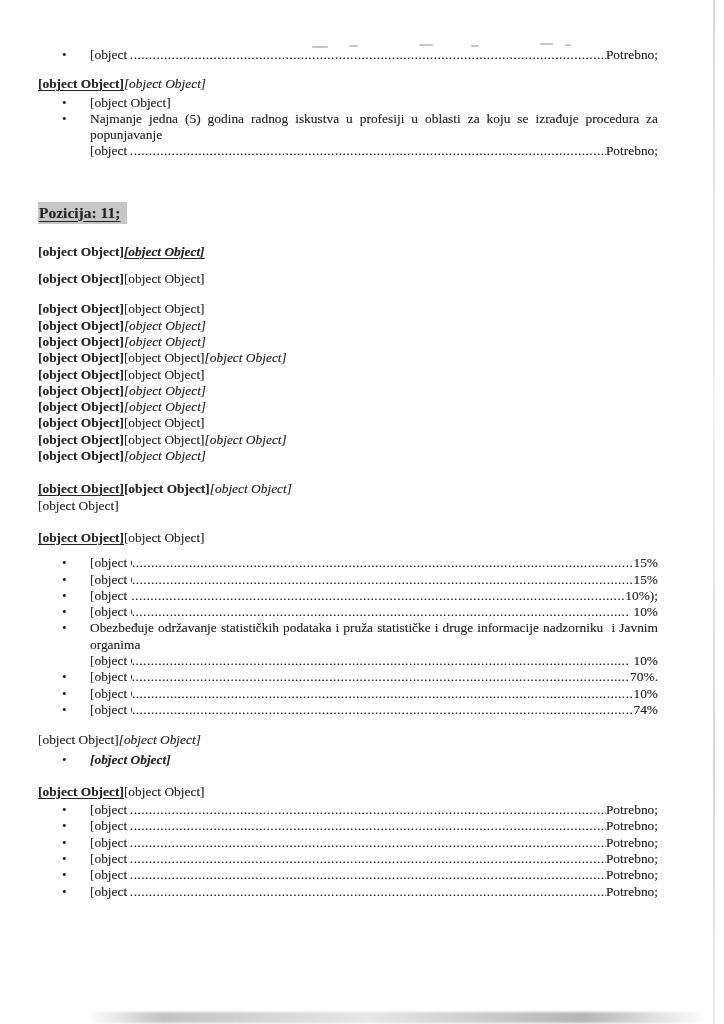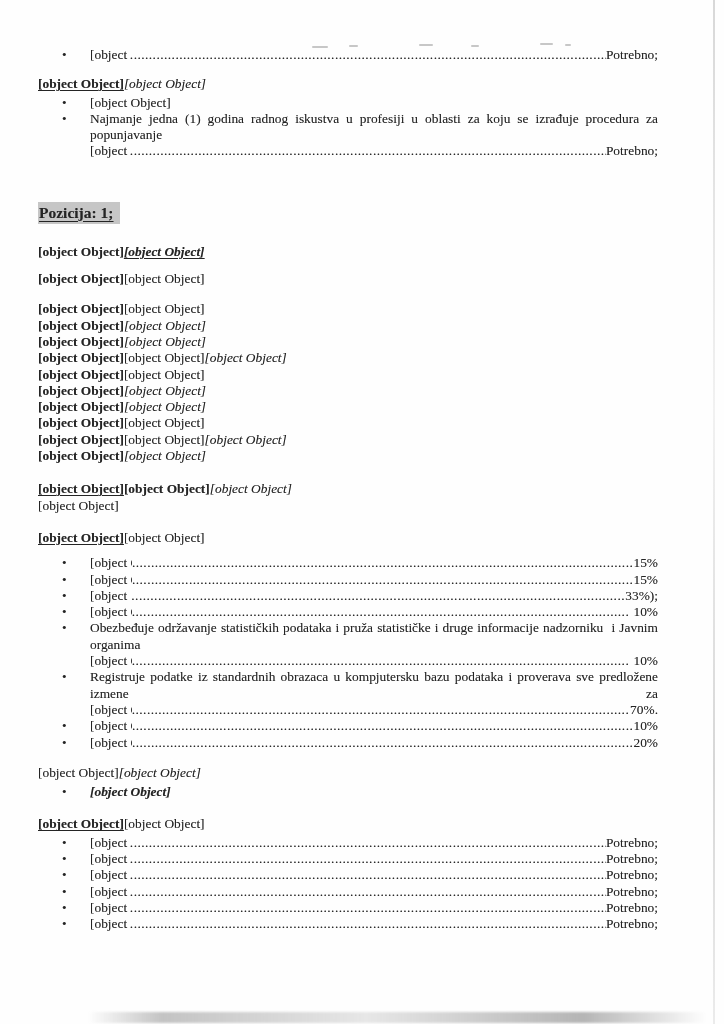--- a/index.html
+++ b/index.html
@@ -58,29 +58,29 @@
         </div>
       </div>
       <div class="line" style="margin-top: 13px;"><span class="b u">[object Object]</span><span class="i ">[object Object]</span></div>
       <div class="bi" style="margin-top: 2px;">
         <span class="bm">•</span>
         <div class="bb wrapb"><span class="">[object Object]</span></div>
       </div>
       <div class="bi">
         <span class="bm">•</span>
         <div class="bb">
-          <div class="just-line">Najmanje jedna (1) godina radnog iskustva u profesiji u oblasti za koju se izrađuje procedura za popunjavanje</div>
-          <div class="row">
-            <span class="tx"><span class="">[object Object]</span></span>
-            <span class="ld"></span>
-            <span class="vl">Potrebno;</span>
-          </div>
-        </div>
-      </div>
-      <div class="hl-wrap" style="margin-top: 42px;"><span class="hl" style="background-color: rgb(198, 198, 198);">Pozicija: 1;</span></div>
+          <div class="just-line">Najmanje jedna (5) godina radnog iskustva u profesiji u oblasti za koju se izrađuje procedura za popunjavanje</div>
+          <div class="row">
+            <span class="tx"><span class="">[object Object]</span></span>
+            <span class="ld"></span>
+            <span class="vl">Potrebno;</span>
+          </div>
+        </div>
+      </div>
+      <div class="hl-wrap" style="margin-top: 42px;"><span class="hl" style="background-color: rgb(198, 198, 198);">Pozicija: 11;</span></div>
       <div class="line" style="margin-top: 20px;"><span class="b ">[object Object]</span><span class="b i u">[object Object]</span></div>
       <div class="line" style="margin-top: 11px;"><span class="b ">[object Object]</span><span class="">[object Object]</span></div>
       <div class="line" style="margin-top: 14px;"><span class="b ">[object Object]</span><span class="">[object Object]</span></div>
       <div class="line"><span class="b ">[object Object]</span><span class="i ">[object Object]</span></div>
       <div class="line"><span class="b ">[object Object]</span><span class="i ">[object Object]</span></div>
       <div class="line"><span class="b ">[object Object]</span><span class="">[object Object]</span><span class="i ">[object Object]</span></div>
       <div class="line"><span class="b ">[object Object]</span><span class="">[object Object]</span></div>
       <div class="line"><span class="b ">[object Object]</span><span class="i ">[object Object]</span></div>
       <div class="line"><span class="b ">[object Object]</span><span class="i ">[object Object]</span></div>
       <div class="line"><span class="b ">[object Object]</span><span class="">[object Object]</span></div>
@@ -108,21 +108,21 @@
             <span class="vl">15%</span>
           </div>
         </div>
       </div>
       <div class="bi">
         <span class="bm">•</span>
         <div class="bb">
           <div class="row">
             <span class="tx"><span class="">[object Object]</span></span>
             <span class="ld"></span>
-            <span class="vl">33%);</span>
+            <span class="vl">10%);</span>
           </div>
         </div>
       </div>
       <div class="bi">
         <span class="bm">•</span>
         <div class="bb">
           <div class="row">
             <span class="tx"><span class="">[object Object]</span></span>
             <span class="ld"></span>
             <span class="vl"> 10%</span>
@@ -136,21 +136,20 @@
           <div class="row">
             <span class="tx"><span class="">[object Object]</span></span>
             <span class="ld"></span>
             <span class="vl"> 10%</span>
           </div>
         </div>
       </div>
       <div class="bi">
         <span class="bm">•</span>
         <div class="bb">
-          <div class="just-line">Registruje podatke iz standardnih obrazaca u kompjutersku bazu podataka i proverava sve predložene izmene za</div>
           <div class="row">
             <span class="tx"><span class="">[object Object]</span></span>
             <span class="ld"></span>
             <span class="vl">70%.</span>
           </div>
         </div>
       </div>
       <div class="bi">
         <span class="bm">•</span>
         <div class="bb">
@@ -160,21 +159,21 @@
             <span class="vl">10%</span>
           </div>
         </div>
       </div>
       <div class="bi">
         <span class="bm">•</span>
         <div class="bb">
           <div class="row">
             <span class="tx"><span class="">[object Object]</span></span>
             <span class="ld"></span>
-            <span class="vl">20%</span>
+            <span class="vl">74%</span>
           </div>
         </div>
       </div>
       <div class="line" style="margin-top: 14px;"><span class="">[object Object]</span><span class="i ">[object Object]</span></div>
       <div class="bi" style="margin-top: 3px;">
         <span class="bm">•</span>
         <div class="bb wrapb"><span class="b i ">[object Object]</span></div>
       </div>
       <div class="line" style="margin-top: 16px;"><span class="b u">[object Object]</span><span class="">[object Object]</span></div>
       <div class="bi" style="margin-top: 2px;">

